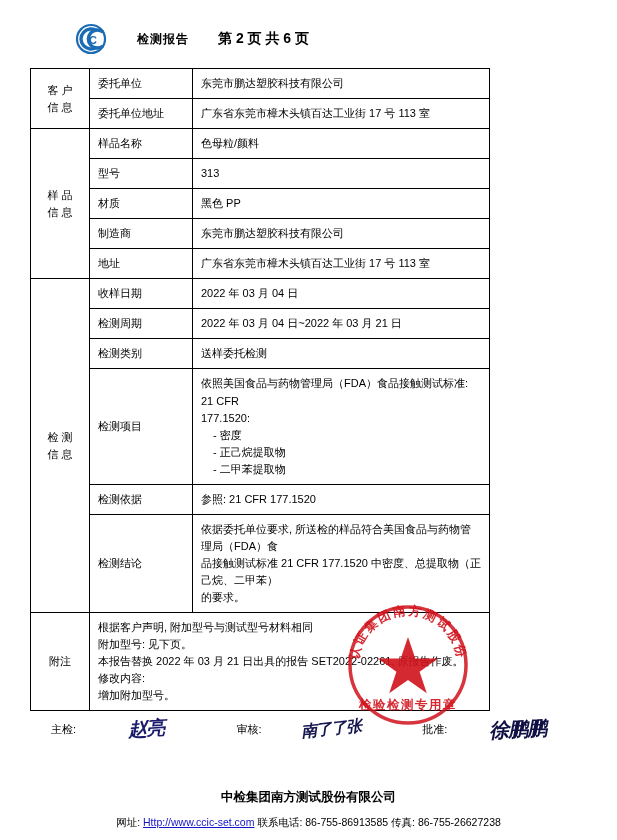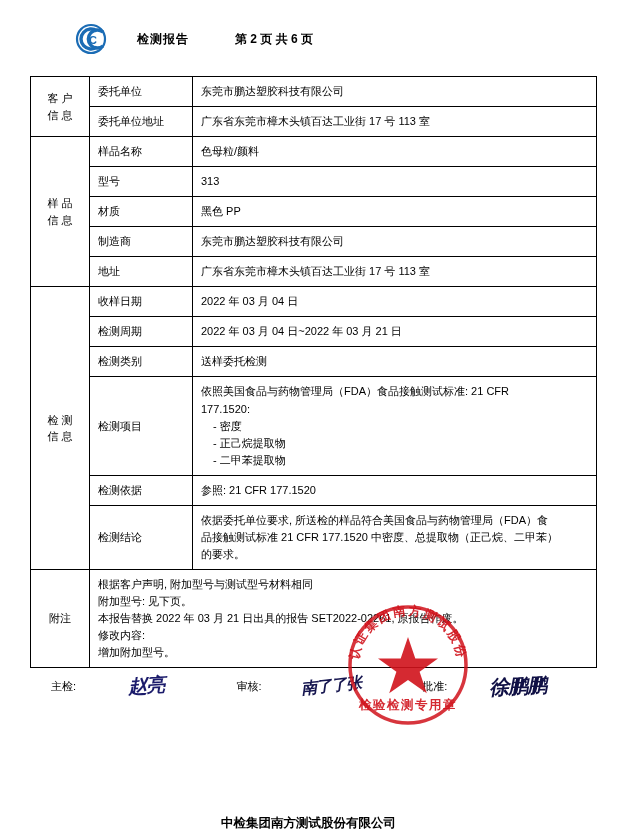--- a/index.html
+++ b/index.html
@@ -46,32 +46,31 @@
     margin-left: 18px;
     letter-spacing: 1px;
   }
   .header-code {
     font-size: 11.5px;
     font-weight: bold;
     margin-left: 38px;
     white-space: nowrap;
   }
   .header-page {
-    font-size: 12px;
-    font-weight: bold;
-    margin-left: 46px;
+    font-size: 14px;
+    font-weight: bold;
+    margin-left: 29px;
     white-space: nowrap;
   }
 
   
   table.doc {
     border-collapse: collapse;
-    width: 567px;
+    width: 460px;
     table-layout: fixed;
-    margin-top: 8px;
   }
   table.doc td {
     border: 1px solid #000;
     padding: 6px 8px;
     vertical-align: middle;
     font-size: 11px;
     line-height: 1.55;
   }
   td.cat {
     width: 42px;
@@ -153,21 +152,21 @@
     width: 136px;
     height: 136px;
     pointer-events: none;
   }
 
   
   .footer {
     position: absolute;
     left: 0;
     right: 0;
-    bottom: 2px;
+    bottom: 8px;
     text-align: center;
     font-size: 10.5px;
     line-height: 1.85;
   }
   .footer .company {
     font-size: 12.5px;
     font-weight: bold;
     margin-bottom: 3px;
   }
   .footer a {
@@ -322,15 +321,23 @@
       <text font-family="Liberation Serif, serif" font-size="12.5" font-weight="bold" fill="#d0121b" opacity="0.9">
         <textPath href="#arcTop" startOffset="50%" text-anchor="middle" letter-spacing="2.2">中国检验认证集团南方测试股份有限公司</textPath>
       </text>
       <polygon fill="#d0121b" opacity="0.9" points="68,40 75.3,61.5 98,61.5 79.6,74.8 86.8,96.3 68,83 49.2,96.3 56.4,74.8 38,61.5 60.7,61.5"></polygon>
       <text x="68" y="112" font-family="Liberation Serif, serif" font-size="12.5" font-weight="bold" fill="#d0121b" opacity="0.9" text-anchor="middle" letter-spacing="1.5">检验检测专用章</text>
     </svg>
   </div>
 
   <div class="footer">
     <div class="company">中检集团南方测试股份有限公司</div>
+    <div>
+      <span>网址:</span>
+      <a href="#">Http://www.ccic-set.com</a>
+      <span>联系电话:</span>
+      <span>86-755-86913585</span>
+      <span>传真:</span>
+      <span>86-755-26627238</span>
+    </div>
   </div>
 
 </div>
 
 </body></html>

